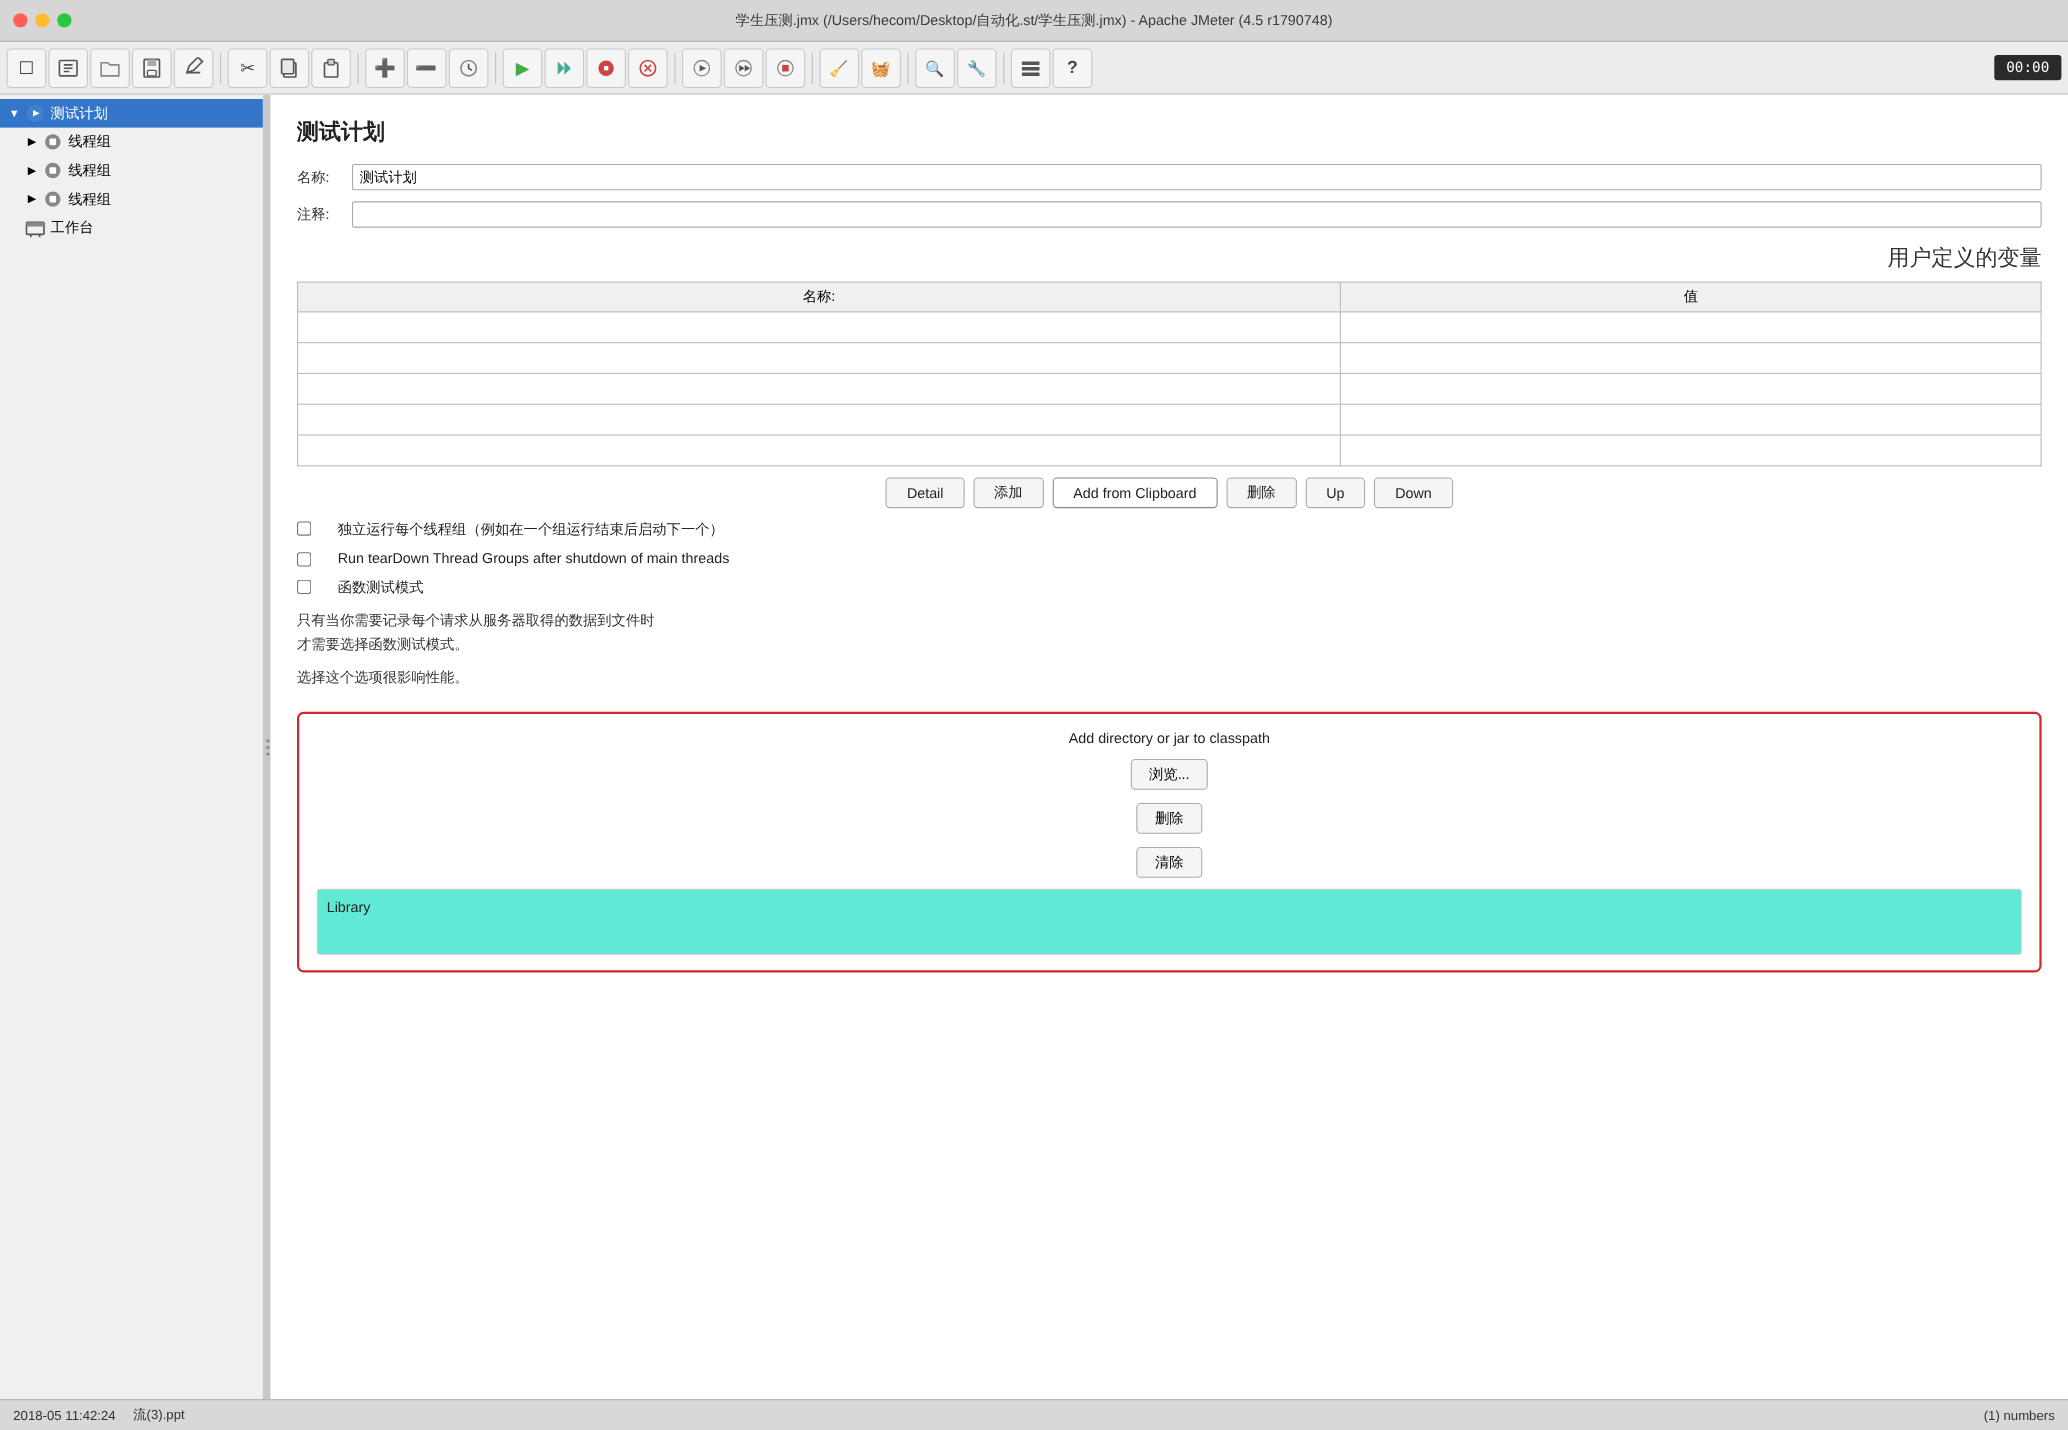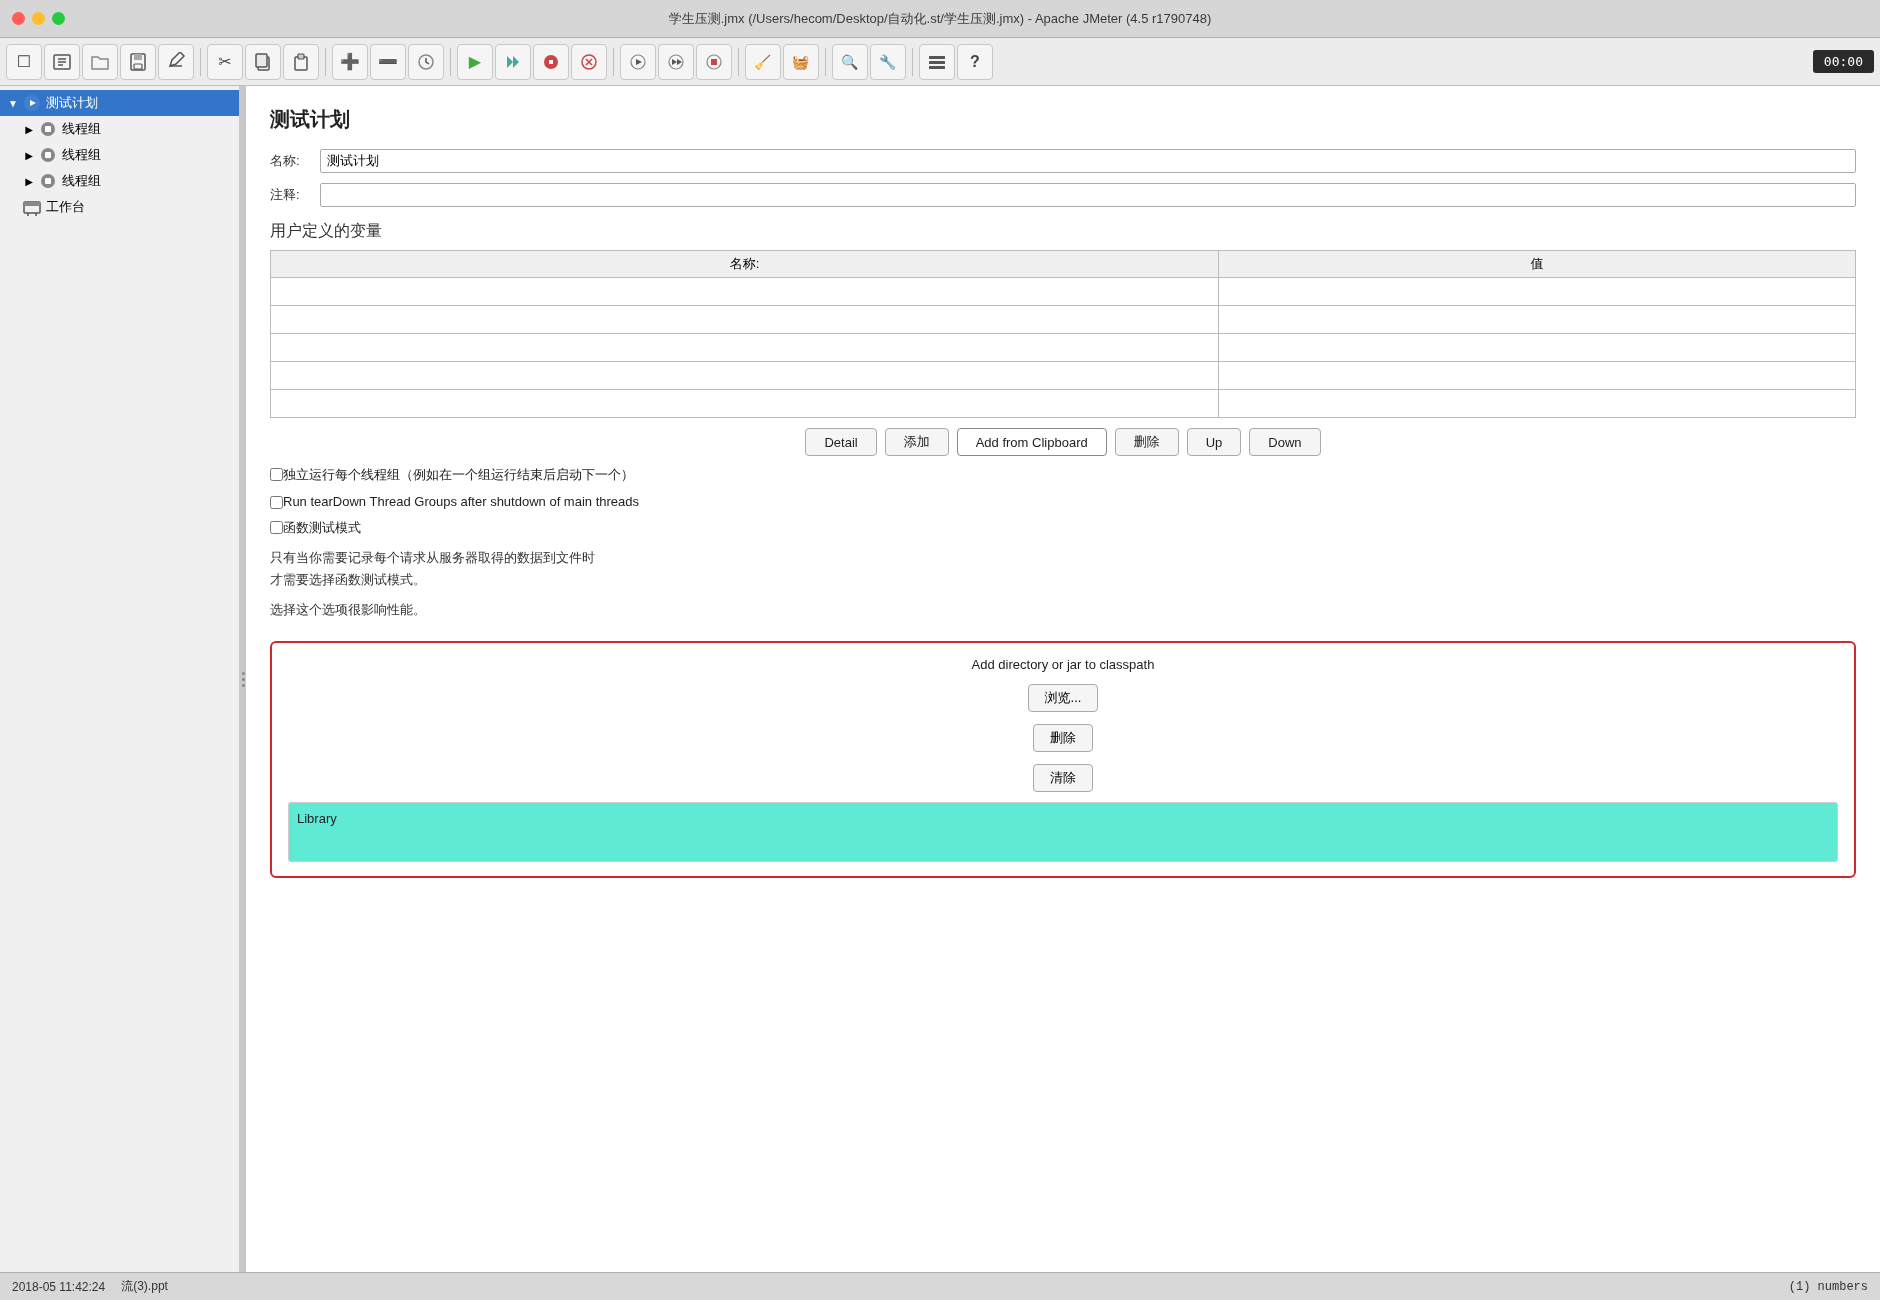--- a/index.html
+++ b/index.html
@@ -158,22 +158,22 @@
       height: 24px;
       border: 1px solid #aaa;
       border-radius: 2px;
       padding: 2px 6px;
       font-size: 13px;
       outline: none;
     }
 
     
     .section-label {
-      text-align: left;
-      font-size: 16px;
+      text-align: right;
+      font-size: 20px;
       color: #333;
       margin: 14px 0 8px 0;
     }
     .vars-table {
       width: 100%;
       border-collapse: collapse;
       border: 1px solid #bbb;
     }
     .vars-table th {
       background: #f0f0f0;
@@ -210,21 +210,21 @@
       background: #fff;
       border: 1px solid #888;
       font-weight: 500;
     }
 
     
     .checkbox-row {
       display: flex;
       align-items: flex-start;
       margin: 10px 0;
-      gap: 0;
+      gap: 24px;
     }
     .checkbox-row input[type="checkbox"] {
       margin-top: 2px;
       flex-shrink: 0;
     }
     .checkbox-label { font-size: 13px; color: #222; }
 
     .info-text {
       font-size: 13px;
       color: #333;
@@ -279,21 +279,20 @@
       align-items: center;
       padding: 0 12px;
       border-top: 1px solid #b0b0b0;
       font-size: 12px;
       color: #333;
       flex-shrink: 0;
       gap: 16px;
     }
     .status-right {
       margin-left: auto;
-      font-family: Liberation Mono, monospace;
     }
 
     
     .resize-handle {
       width: 6px;
       background: #c8c8c8;
       cursor: col-resize;
       flex-shrink: 0;
       display: flex;
       align-items: center;

